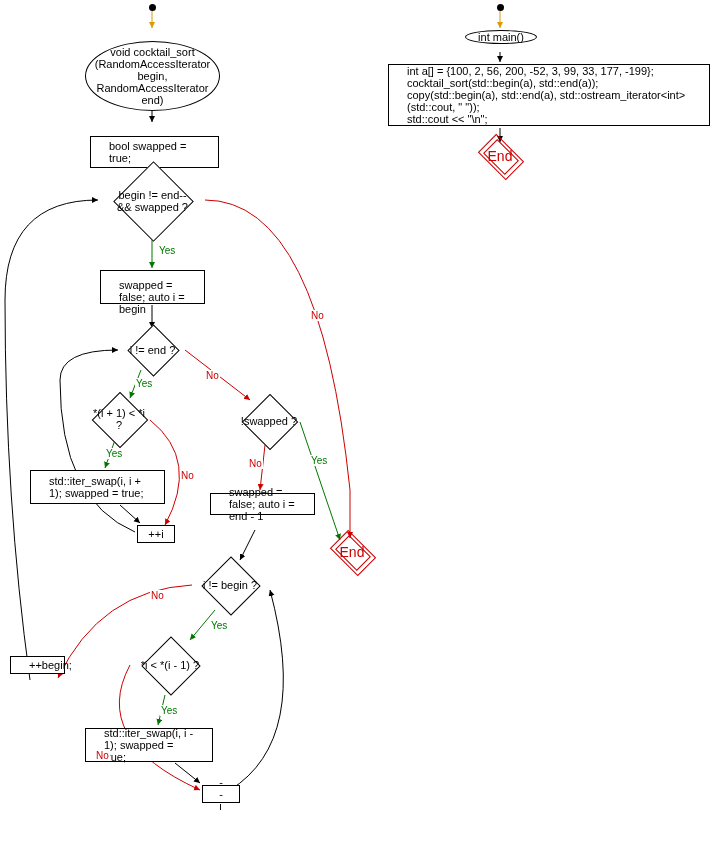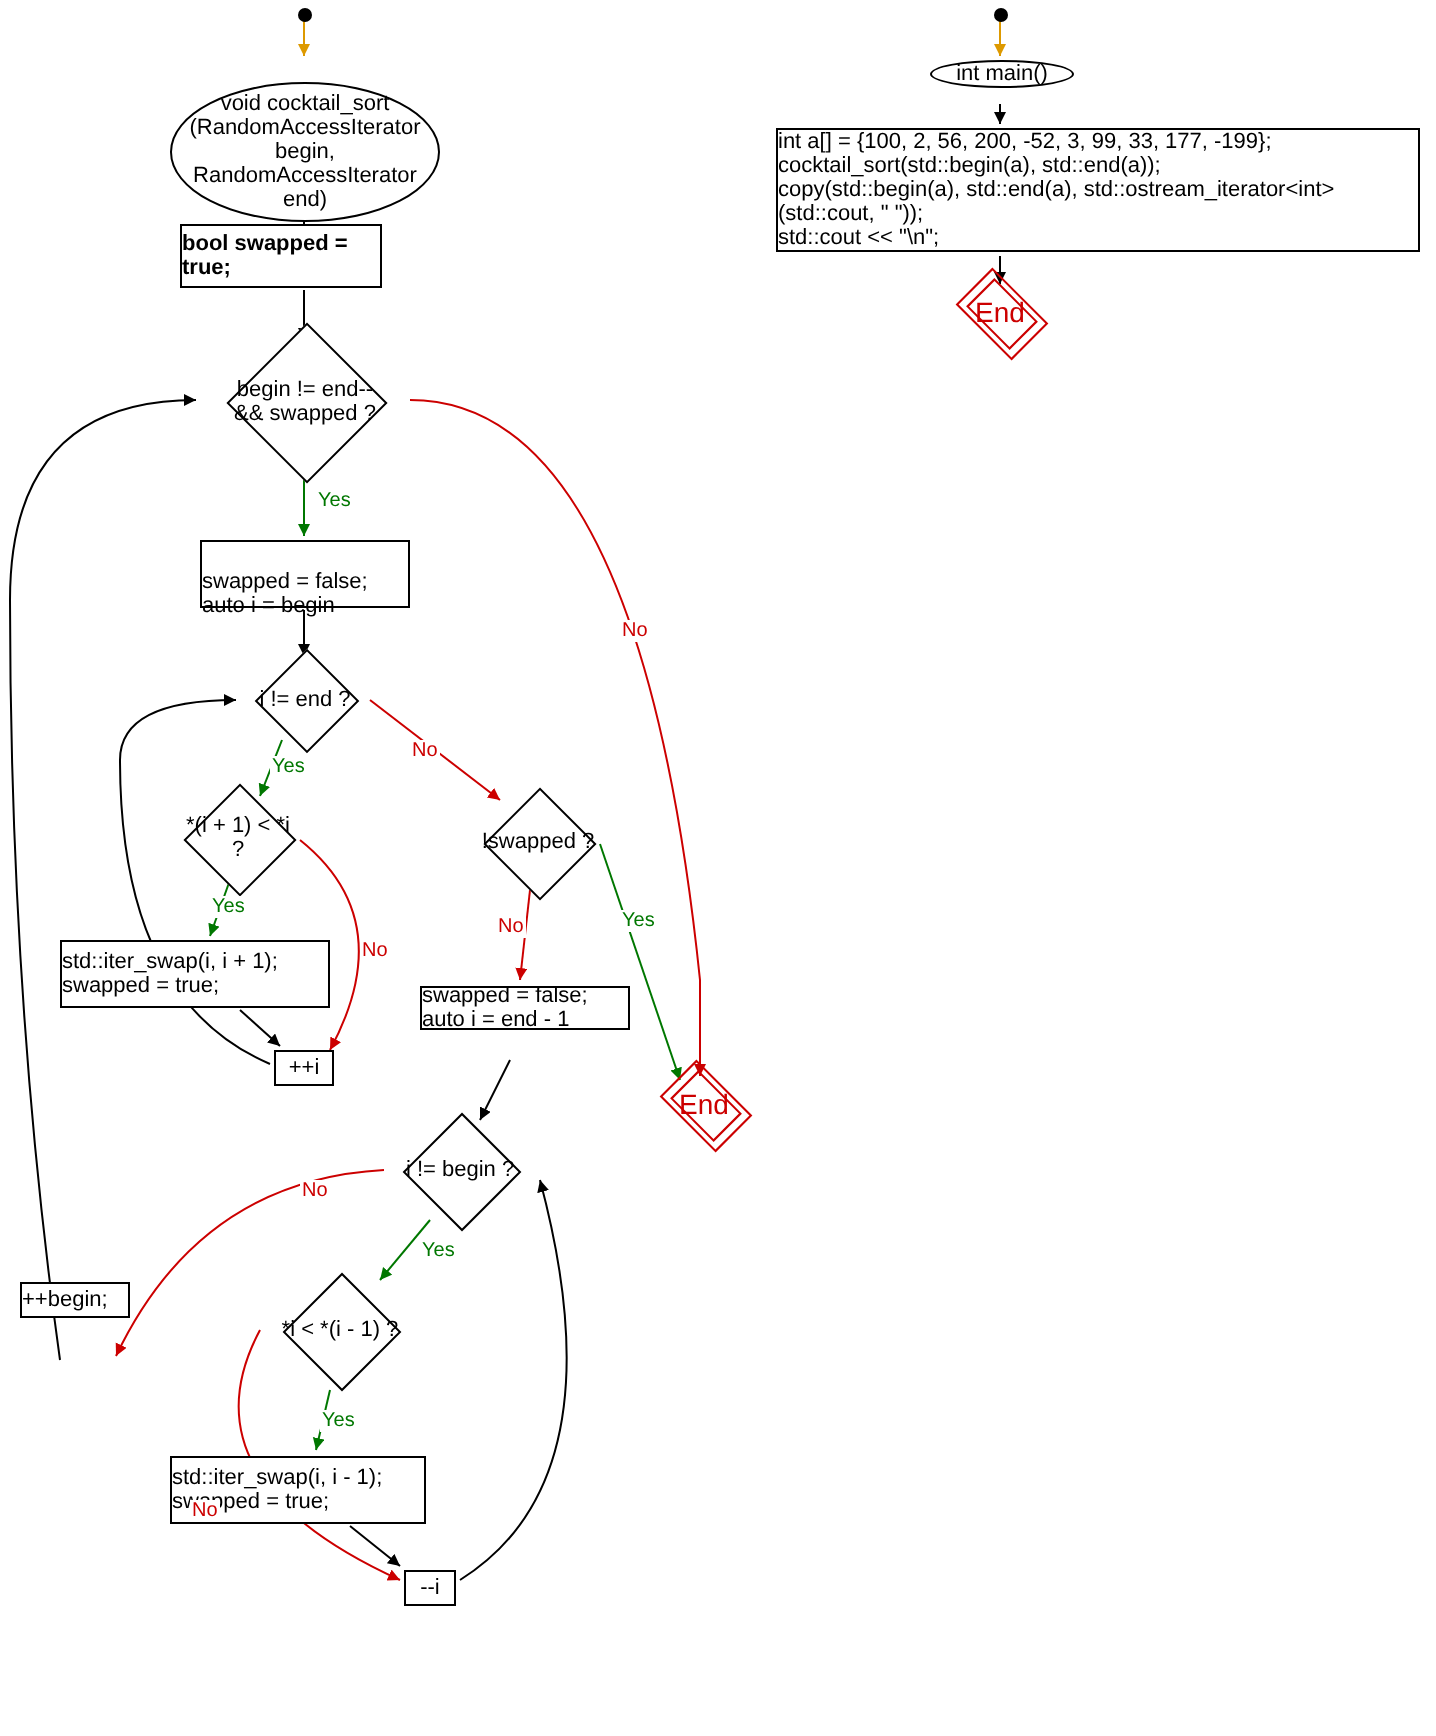--- a/index.html
+++ b/index.html
@@ -27,21 +27,21 @@
     border: 1px solid #000;
     border-radius: 50%;
     display: flex;
     align-items: center;
     justify-content: center;
     padding: 4px;
     background: #fff;
   }
   .rect {
     border: 1px solid #000;
-    padding: 3px 0;
+    padding: 3px 18px;
     background: #fff;
     display: flex;
     align-items: center;
     justify-content: flex-start;
     text-align: left;
   }
   .diamond {
     position: absolute;
   }
   .diamond-shape {
@@ -178,21 +178,21 @@
   <line x1="500" y1="52" x2="500" y2="62" stroke="#000" marker-end="url(#arrowB)"></line>
   <line x1="500" y1="128" x2="500" y2="142" stroke="#000" marker-end="url(#arrowB)"></line>
 </svg>
 
 <div class="node start-dot" style="left:149px; top:4px;"></div>
 
 <div class="node ellipse" style="left:85px; top:41px; width:135px; height:70px;">
   <span>void cocktail_sort (RandomAccessIterator begin, RandomAccessIterator end)</span>
 </div>
 
-<div class="node rect" style="left:90px; top:112px; width:101px;font-weight:bold;">
+<div class="node rect" style="left:90px; top:136px; width:129px;">
   <span>bool swapped = true;</span>
 </div>
 
 <div class="node diamond" style="left:125px; top:173px; width:55px; height:55px;">
   <div class="diamond-shape"></div>
   <div class="diamond-text">
       <span>begin != end-- &amp;&amp; swapped ?</span>
     </div>
 </div>
 
@@ -248,21 +248,21 @@
 </div>
 
 <div class="node rect" style="left:85px; top:728px; width:128px; height:34px;">
   <span style="white-space:pre-line;">std::iter_swap(i, i - 1); swapped = true;</span>
 </div>
 
 <div class="node rect" style="left:202px; top:785px; width:26px; height:18px; justify-content:center;">
   <span>--i</span>
 </div>
 
-<div class="node rect" style="left:10px; top:641px; width:55px; height:18px;">
+<div class="node rect" style="left:10px; top:656px; width:55px; height:18px;">
   <span>++begin;</span>
 </div>
 
 <div class="end-node" style="left:335px; top:540px;">
   <div class="end-outer"></div>
     <div class="end-inner"></div>
   <div class="end-text">
       <span>End</span>
     </div>
 </div>

